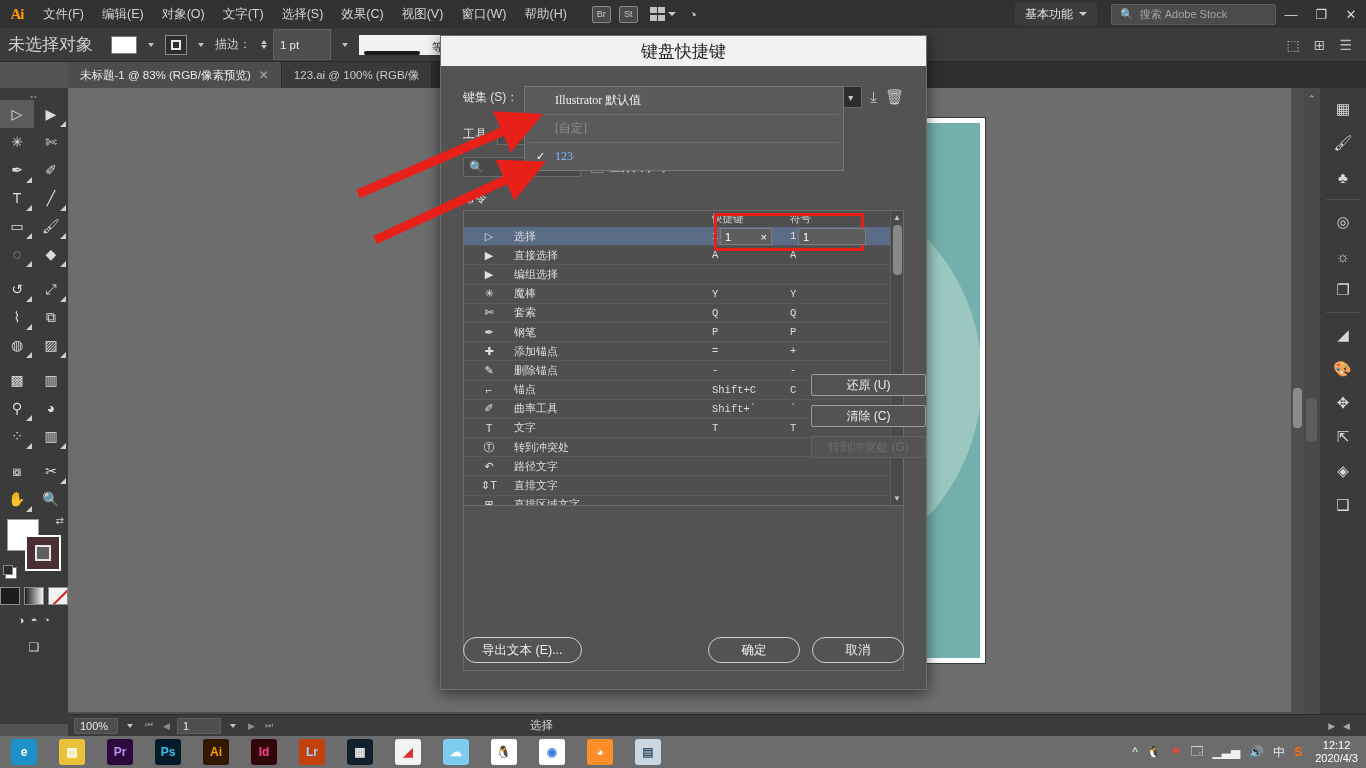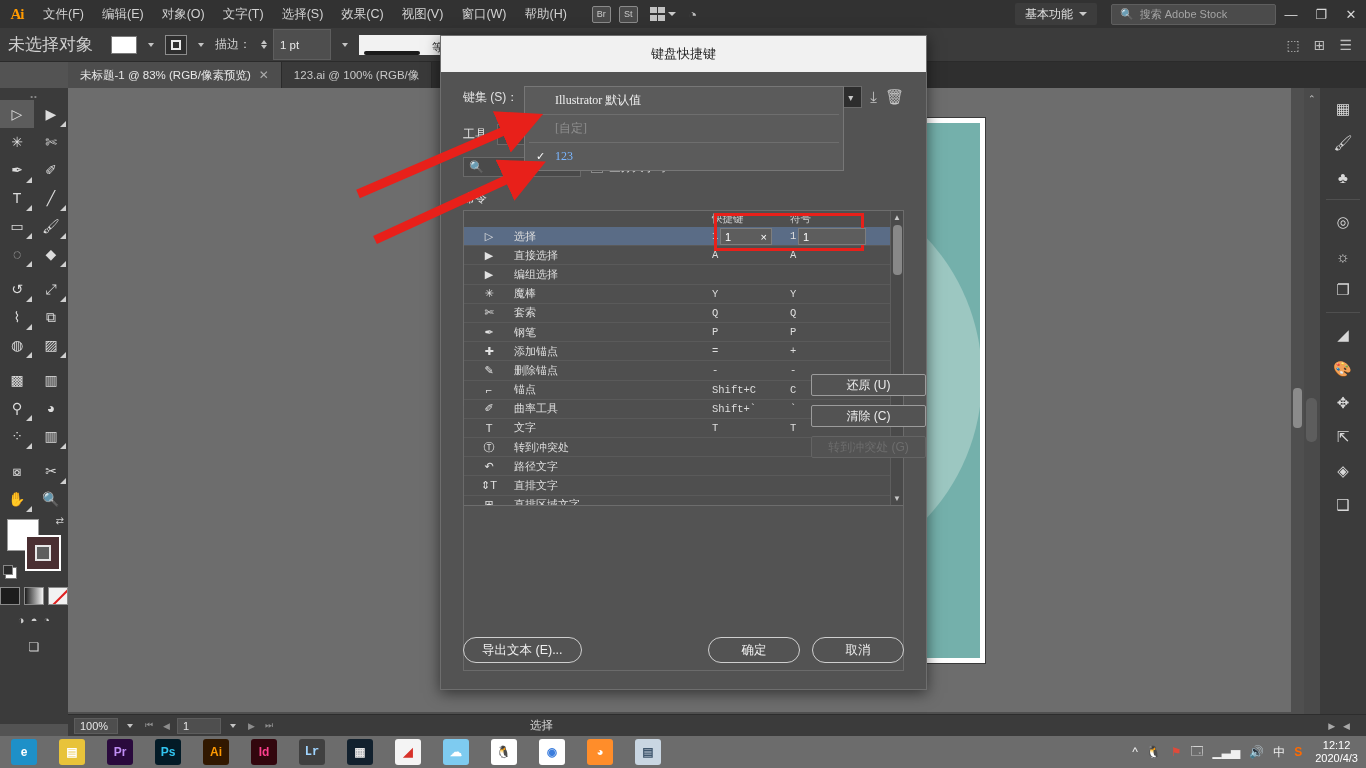--- a/index.html
+++ b/index.html
@@ -96,21 +96,21 @@
   #sb-status{margin-left:250px;font-size:11.5px;color:#d6d6d6;}
   #sb-right{margin-left:auto;display:flex;gap:8px;color:#a9a9a9;padding-right:10px;font-size:9px;}
   
   #taskbar{position:absolute;left:0;bottom:0;width:1366px;height:32px;background:#6c6c6c;display:flex;align-items:center;}
   .tb-item{width:48px;height:32px;display:flex;align-items:center;justify-content:center;}
   .tb-ico{width:26px;height:26px;border-radius:3px;display:flex;align-items:center;justify-content:center;font-size:12px;font-weight:bold;color:#fff;font-family:"Liberation Sans",sans-serif;}
   #tray{margin-left:auto;display:flex;align-items:center;gap:9px;padding-right:8px;color:#f0f0f0;font-size:12px;}
   #clock{text-align:center;font-size:11px;line-height:13px;color:#fff;padding-left:4px;}
   
   #dialog{position:absolute;left:440px;top:35px;width:487px;height:655px;background:#535353;border:1px solid #6e6e6e;box-shadow:0 3px 14px rgba(0,0,0,.55);}
-  #dlg-title{height:36px;background:#f1f1f1;color:#1e1e1e;display:flex;align-items:center;justify-content:center;font-size:13px;}
+  #dlg-title{height:30px;background:#f1f1f1;color:#1e1e1e;display:flex;align-items:center;justify-content:center;font-size:17px;}
   #dlg-body{position:absolute;left:0;right:0;top:30px;bottom:0;padding:20px 22px;}
   #keyset-row{display:flex;align-items:center;gap:8px;}
   #keyset-label{font-size:12px;color:#e2e2e2;white-space:nowrap;}
   #keyset-combo{flex:1;height:22px;background:#2d2d2d;border:1px solid #6a6a6a;display:flex;align-items:center;padding:0 8px;font-size:12px;color:#f0f0f0;position:relative;}
   #keyset-combo .cv{position:absolute;right:8px;color:#c8c8c8;font-size:10px;}
   .hdr-ico{color:#c6c6c6;font-size:15px;}
   #dropdown{position:absolute;left:83px;top:20px;width:320px;background:#5b5b5b;border:1px solid #777;z-index:30;}
   .dd-opt{height:27px;display:flex;align-items:center;padding:0 10px 0 30px;font-size:12px;color:#efefef;position:relative;font-family:"Liberation Serif",serif;}
   .dd-opt.dim{color:#8e8e8e;}
   .dd-opt.cur{color:#7ab6ff;}
@@ -570,21 +570,21 @@
       <div class="tb-item">
         <div class="tb-ico" style="background: rgb(3, 27, 39); color: rgb(49, 197, 240);">Ps</div>
       </div>
       <div class="tb-item">
         <div class="tb-ico" style="background: rgb(49, 24, 0); color: rgb(255, 154, 0);">Ai</div>
       </div>
       <div class="tb-item">
         <div class="tb-ico" style="background: rgb(50, 6, 13); color: rgb(255, 63, 142);">Id</div>
       </div>
       <div class="tb-item">
-        <div class="tb-ico" style="background: #404040; color: rgb(159, 212, 255); font-family: Liberation Mono, monospace;">Lr</div>
+        <div class="tb-ico" style="background: #c2410c; color: rgb(159, 212, 255);">Lr</div>
       </div>
       <div class="tb-item">
         <div class="tb-ico" style="background: rgb(18, 33, 46); color: rgb(229, 229, 229);">▦</div>
       </div>
       <div class="tb-item">
         <div class="tb-ico" style="background: rgb(244, 244, 244); color: rgb(215, 50, 42);">◢</div>
       </div>
       <div class="tb-item">
         <div class="tb-ico" style="background: rgb(126, 203, 240); color: rgb(255, 255, 255);">☁</div>
       </div>

